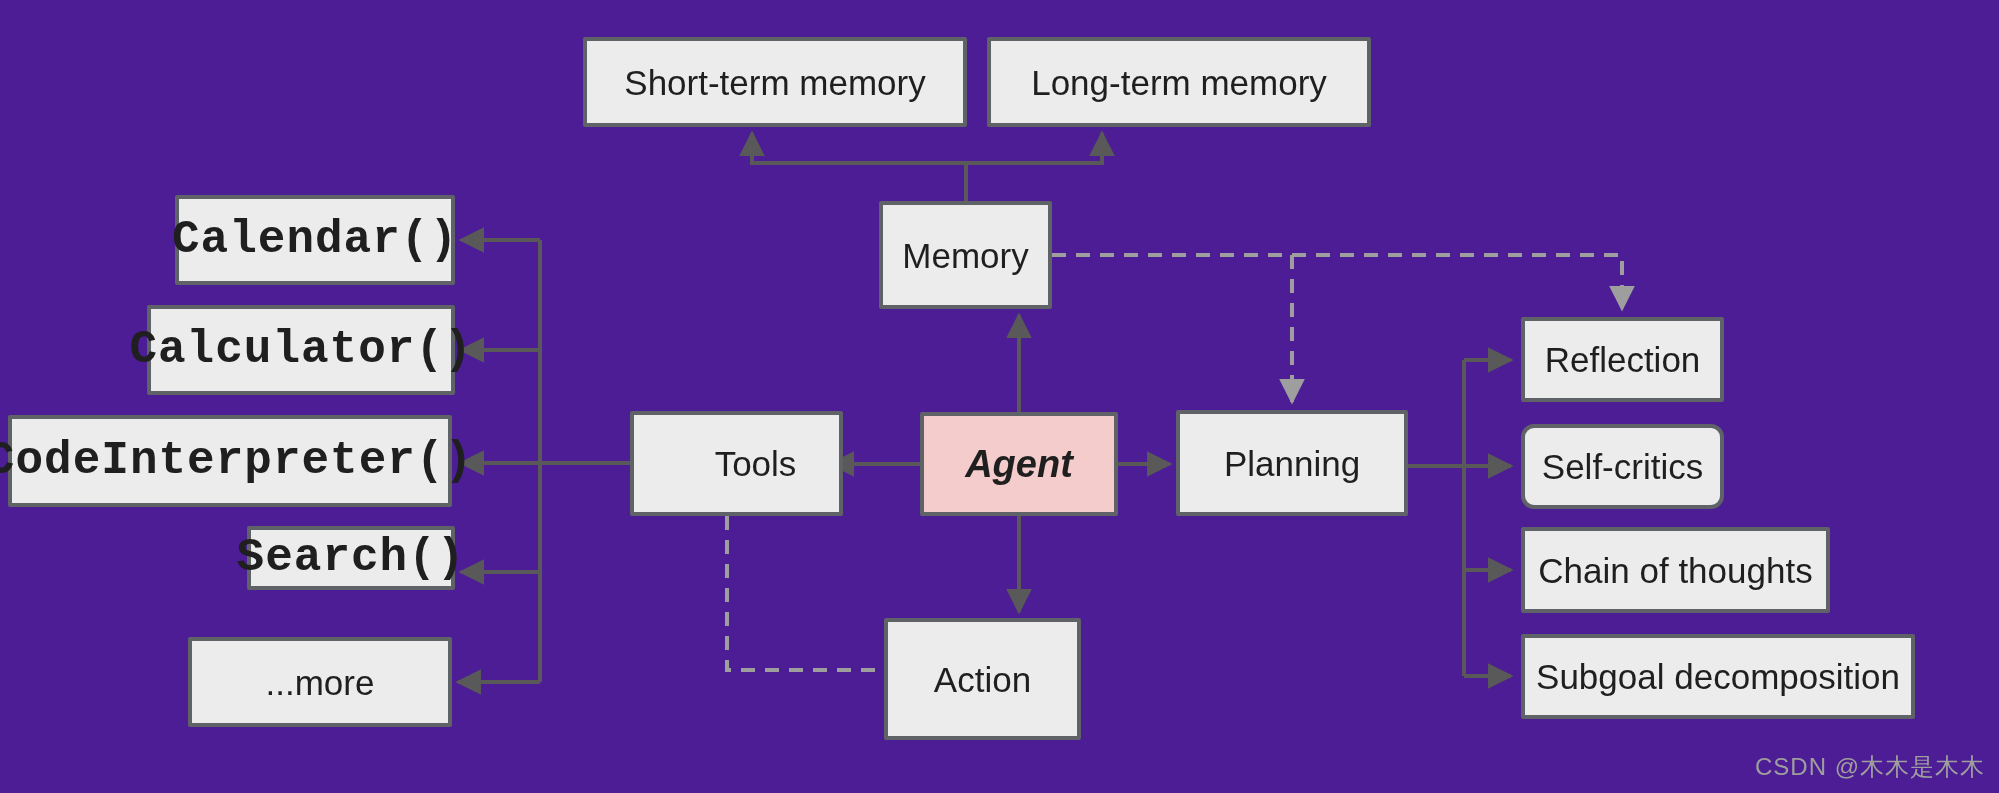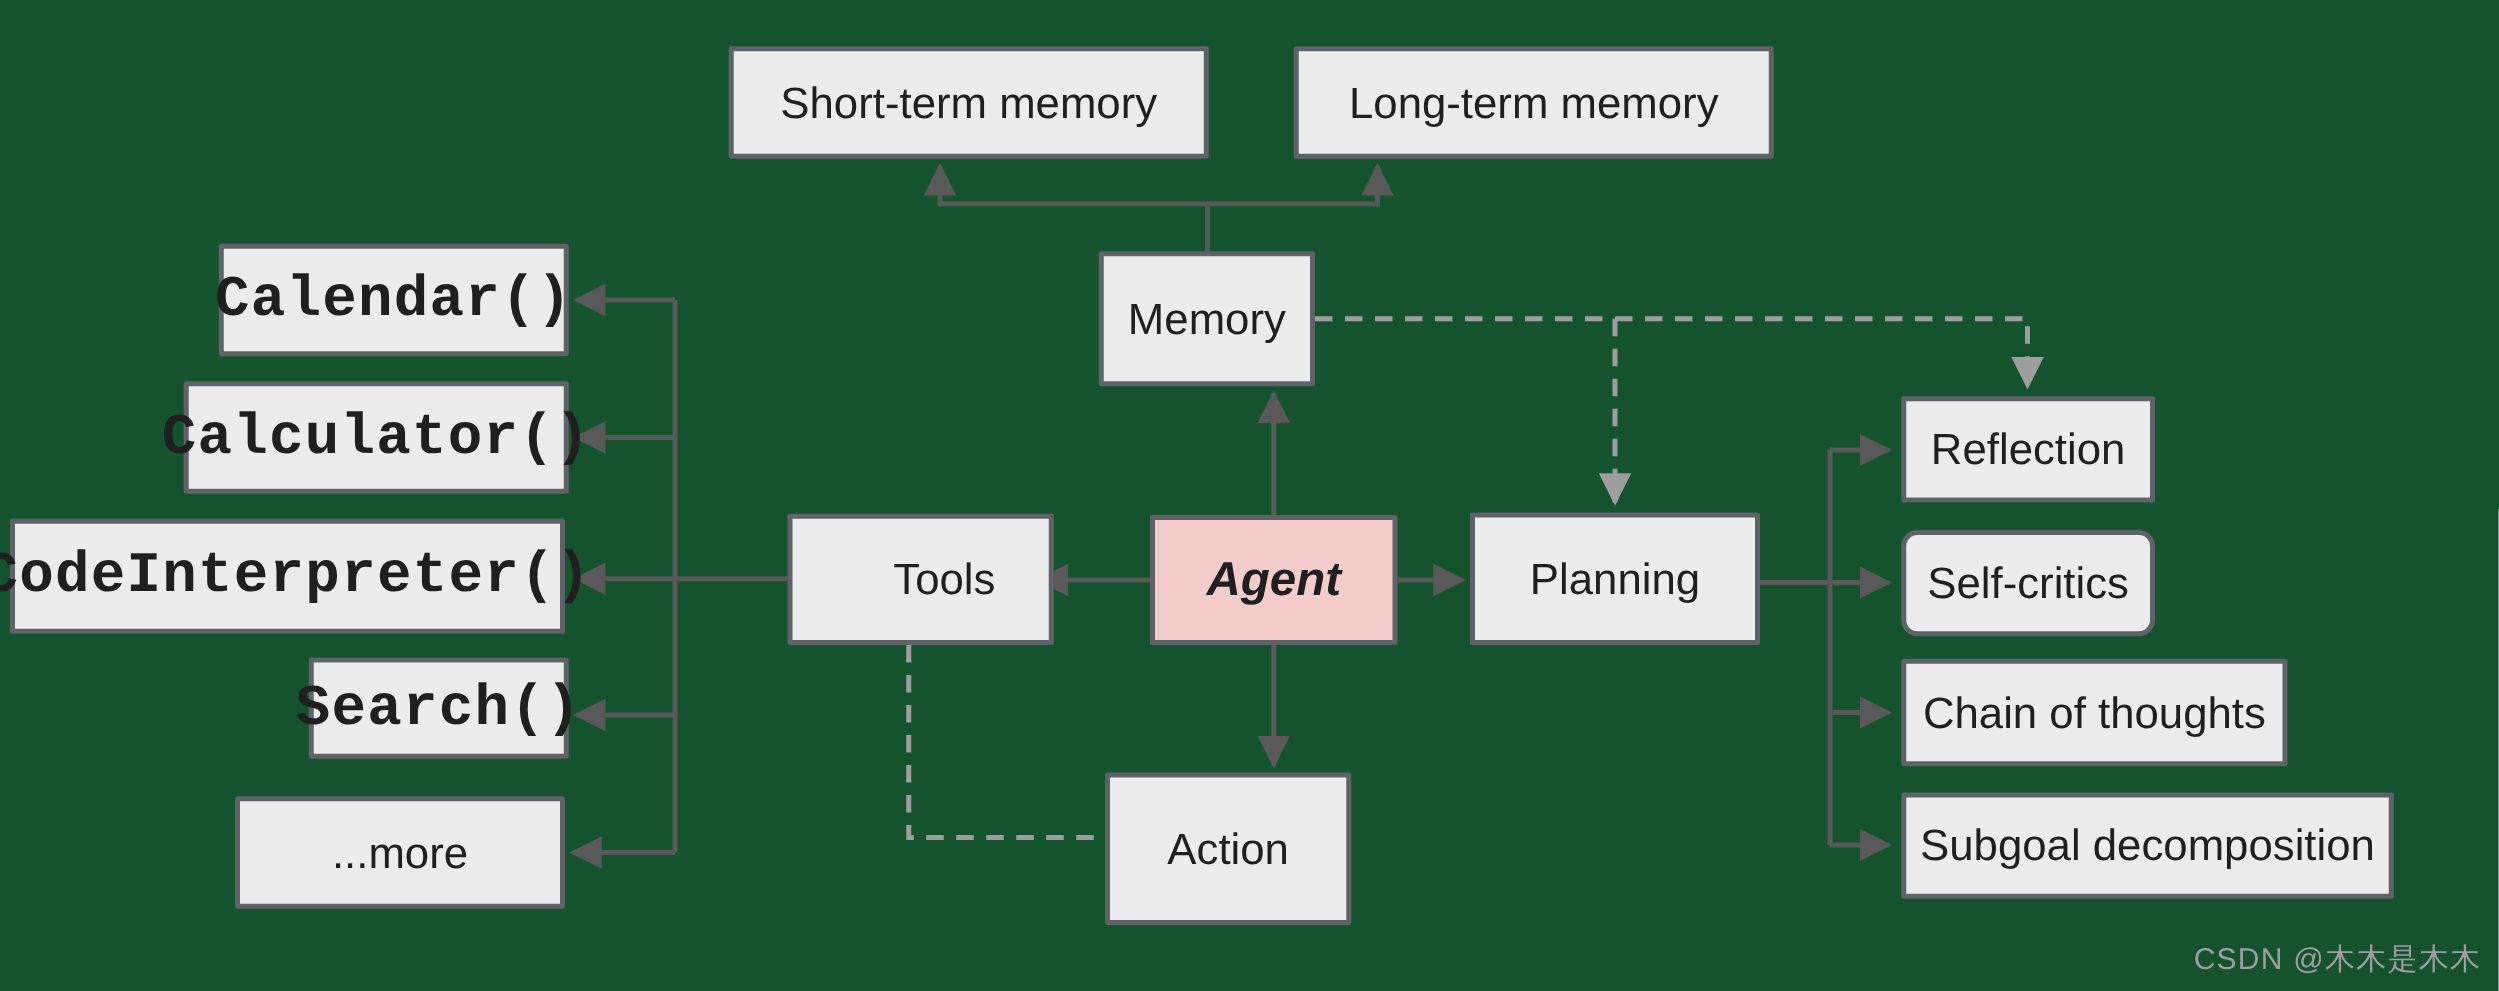--- a/index.html
+++ b/index.html
@@ -4,21 +4,21 @@
 <style>
   html, body {
     margin: 0;
     padding: 0;
     background: #ffffff;
   }
   .stage {
     position: relative;
     width: 1999px;
     height: 793px;
-    background: #14532d;
+    background: #4c1d95;
     overflow: hidden;
     font-family: "Liberation Sans", sans-serif;
   }
   .connector-layer {
     position: absolute;
     left: 0; top: 0;
     width: 1999px;
     height: 793px;
     display: block;
   }
@@ -43,30 +43,30 @@
     letter-spacing: 1px;
   }
   .node.agent {
     background: #f4cccc;
     font-weight: 700;
     font-size: 38px;
     font-style: italic;
   }
   
   .n-short-term  { left: 583px;  top: 37px;  width: 384px; height: 90px;  }
-  .n-long-term   { left: 987px;  top: 37px;  width: 384px; height: 90px; margin-left: 48px;  }
+  .n-long-term   { left: 987px;  top: 37px;  width: 384px; height: 90px;  }
   .n-memory      { left: 879px;  top: 201px; width: 173px; height: 108px; }
   .n-agent       { left: 920px;  top: 412px; width: 198px; height: 104px; }
   .n-tools       { left: 630px;  top: 411px; width: 213px; height: 105px; padding-left: 38px; }
   .n-planning    { left: 1176px; top: 410px; width: 232px; height: 106px; }
   .n-action      { left: 884px;  top: 618px; width: 197px; height: 122px; }
   .n-calendar    { left: 175px;  top: 195px; width: 280px; height: 90px;  }
   .n-calculator  { left: 147px;  top: 305px; width: 308px; height: 90px;  }
   .n-codeinterp  { left: 8px;    top: 415px; width: 444px; height: 92px;  }
-  .n-search      { left: 247px;  top: 526px; width: 208px; height: 81px;  }
+  .n-search      { left: 247px;  top: 526px; width: 208px; height: 64px;  }
   .n-more        { left: 188px;  top: 637px; width: 264px; height: 90px;  }
   .n-reflection  { left: 1521px; top: 317px; width: 203px; height: 85px;  }
   .n-selfcritics { left: 1521px; top: 424px; width: 203px; height: 85px; border-radius: 13px;  }
   .n-chain       { left: 1521px; top: 527px; width: 309px; height: 86px;  }
   .n-subgoal     { left: 1521px; top: 634px; width: 394px; height: 85px;  }
 
   .edge-solid {
     stroke: #595959;
     stroke-width: 4;
     fill: none;

